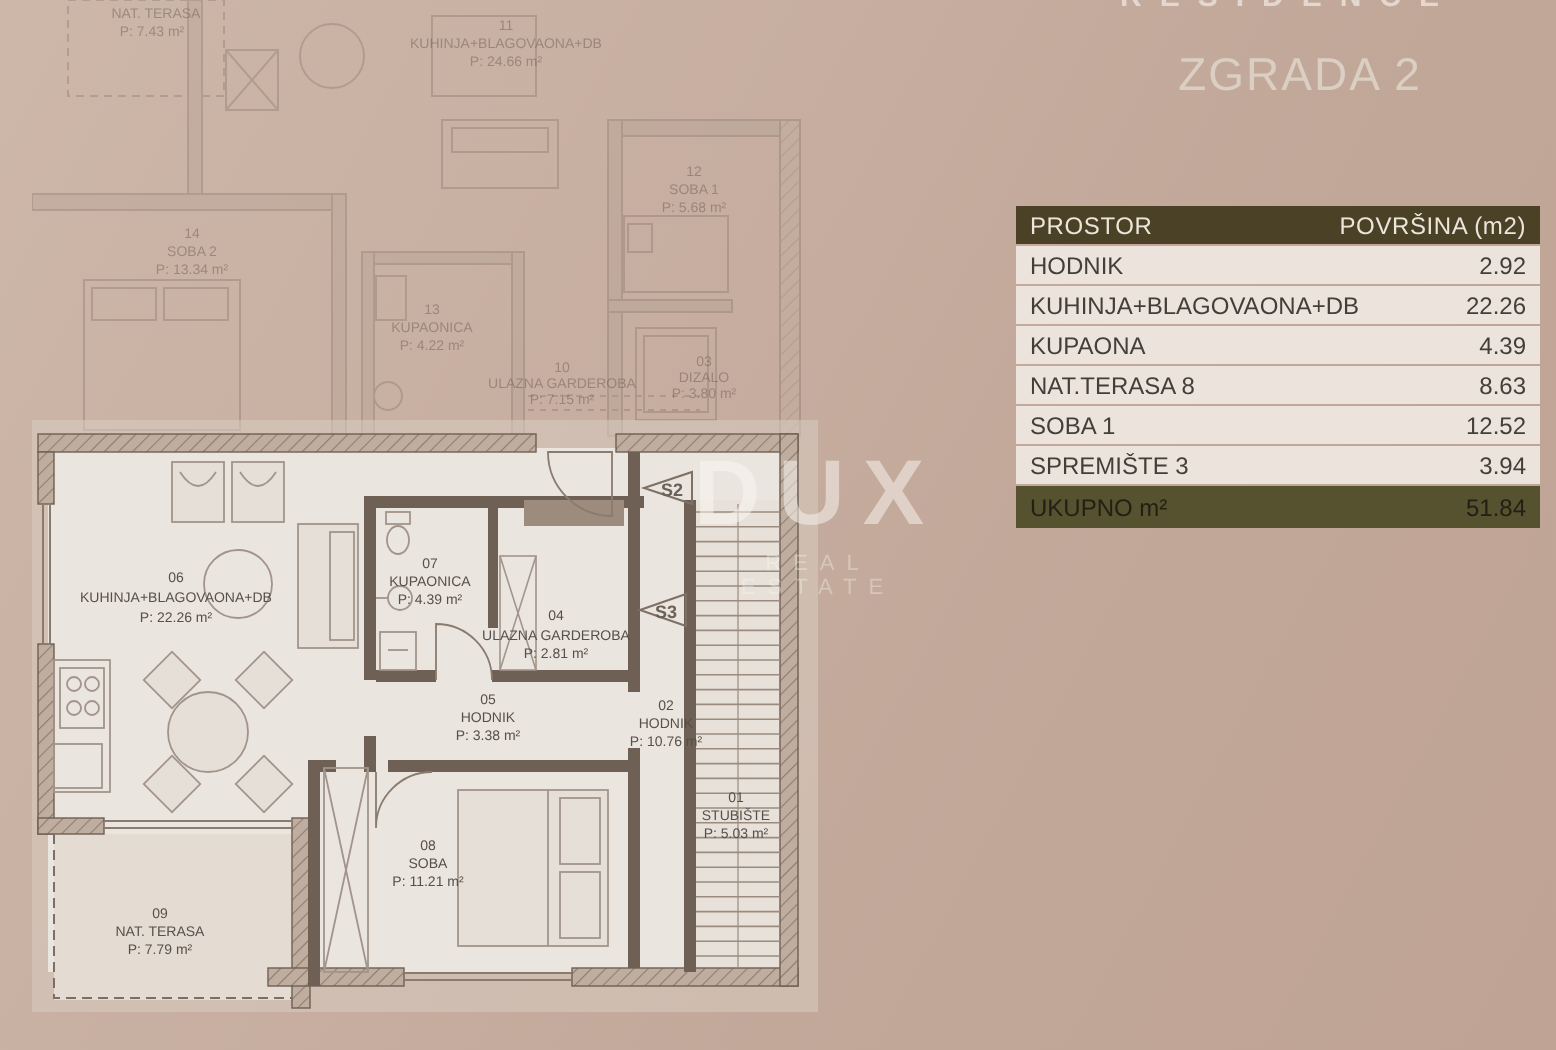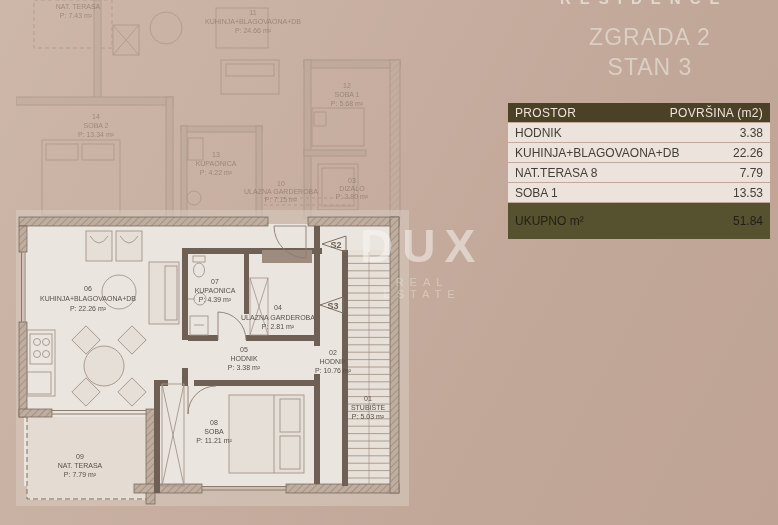--- a/index.html
+++ b/index.html
@@ -5,33 +5,33 @@
   html,body{margin:0;padding:0;}
   body{
     width:778px;height:525px;overflow:hidden;position:relative;
     font-family:"Liberation Sans", sans-serif;
     background:linear-gradient(118deg,#cdb7a9 0%,#c6ad9f 42%,#c1a798 68%,#bfa496 100%);
   }
   .stage{position:absolute;inset:0;}
   
   .plan-area{position:absolute;left:16px;top:0;width:490px;height:396px;}
   .plan-area svg{position:absolute;left:0;top:0;}
-  .dux{position:absolute;left:326px;top:222px;width:134px;text-align:center;pointer-events:none;margin-left:13px;}
+  .dux{position:absolute;left:326px;top:222px;width:134px;text-align:center;pointer-events:none;}
   .dux-word{font-size:46px;font-weight:bold;letter-spacing:9px;color:rgba(250,246,241,0.52);line-height:48px;}
   .dux-sub{font-size:11px;letter-spacing:6px;color:rgba(250,246,241,0.36);margin-top:6px;}
   
   .residence{position:absolute;left:560px;top:-10px;width:220px;
     font-size:15px;font-weight:bold;letter-spacing:9px;color:rgba(235,228,220,0.8);}
   .title-block{position:absolute;left:530px;top:22px;width:240px;text-align:center;
     color:#dbcec3;font-weight:normal;font-size:23px;line-height:30px;letter-spacing:1px;}
   .area-table{position:absolute;left:508px;top:103px;width:262px;display:flex;flex-direction:column;gap:1px;}
   .t-row{display:flex;justify-content:space-between;align-items:center;height:19px;
     padding:0 7px;font-size:12px;background:#ebe3dc;color:#433e38;}
   .t-row.head{background:#4a4126;color:#ece5da;letter-spacing:0.3px;}
-  .t-row.total{background:#56512e;color:#221f15;height:36px;}
+  .t-row.total{background:#56512e;color:#221f15;height:21px;}
   .t-name{white-space:nowrap;}
   .t-val{white-space:nowrap;margin-left:36px;}
   
   text{font-family:"Liberation Sans", sans-serif;}
   .lbl{font-size:7px;fill:#56504a;text-anchor:middle;}
   .lblf{font-size:7px;fill:#6d5f53;text-anchor:middle;}
   .mark{font-size:9px;fill:#6b6157;text-anchor:middle;font-weight:bold;}
 </style>
 </head>
 <body>
@@ -273,42 +273,49 @@
     <div class="dux">
       <div class="dux-word">DUX</div>
       <div class="dux-sub">REAL ESTATE</div>
     </div>
   </div>
 
   <div class="residence">RESIDENCE</div>
 
   <div class="title-block">
     <div>ZGRADA 2</div>
-    <div>STAN 3</div>
   </div>
 
   <div class="area-table">
     <div class="t-row head">
       <span class="t-name">PROSTOR</span>
       <span class="t-val">POVRŠINA (m2)</span>
     </div>
     <div class="t-row">
       <span class="t-name">HODNIK</span>
-      <span class="t-val">3.38</span>
+      <span class="t-val">2.92</span>
     </div>
     <div class="t-row">
       <span class="t-name">KUHINJA+BLAGOVAONA+DB</span>
       <span class="t-val">22.26</span>
     </div>
     <div class="t-row">
+      <span class="t-name">KUPAONA</span>
+      <span class="t-val">4.39</span>
+    </div>
+    <div class="t-row">
       <span class="t-name">NAT.TERASA 8</span>
-      <span class="t-val">7.79</span>
+      <span class="t-val">8.63</span>
     </div>
     <div class="t-row">
       <span class="t-name">SOBA 1</span>
-      <span class="t-val">13.53</span>
+      <span class="t-val">12.52</span>
+    </div>
+    <div class="t-row">
+      <span class="t-name">SPREMIŠTE 3</span>
+      <span class="t-val">3.94</span>
     </div>
     <div class="t-row total">
       <span class="t-name">UKUPNO m²</span>
       <span class="t-val">51.84</span>
     </div>
   </div>
 </div>
 
 </body></html>

